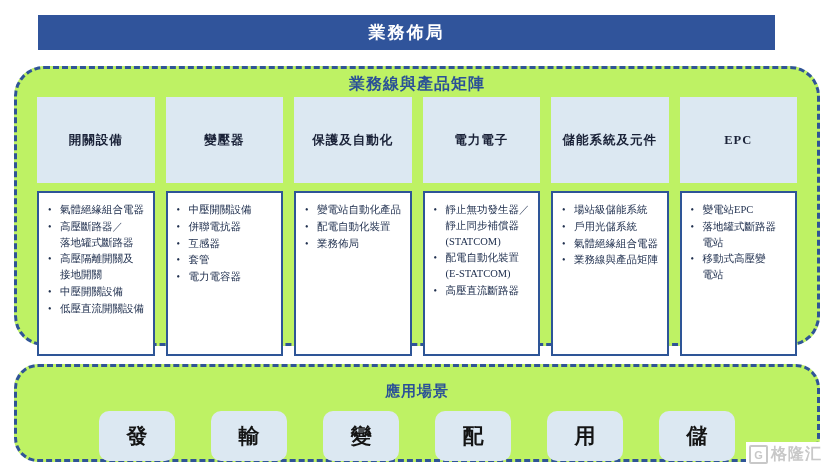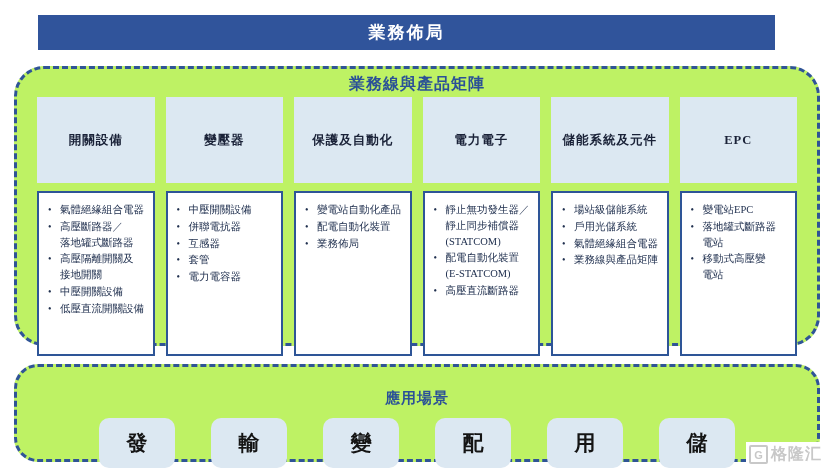--- a/index.html
+++ b/index.html
@@ -39,21 +39,21 @@
   .matrix-section { top: 66px; height: 280px; border-radius: 30px; }
   .scenario-section { top: 364px; height: 98px; border-radius: 24px; }
 
   .section-title {
     text-align: center;
     font-weight: bold;
     color: #2B5197;
     letter-spacing: 1px;
   }
   .matrix-title { margin-top: 4px; font-size: 16px; line-height: 22px; }
-  .scenario-title { margin-top: 21px; font-size: 15px; line-height: 21px; }
+  .scenario-title { margin-top: 14px; font-size: 15px; line-height: 21px; }
 
   
   .columns {
     display: flex;
     gap: 11px;
     padding: 2px 20px 0 20px;
   }
   .col { flex: 1; display: flex; flex-direction: column; min-width: 0; }
   .col-header {
     height: 86px;

